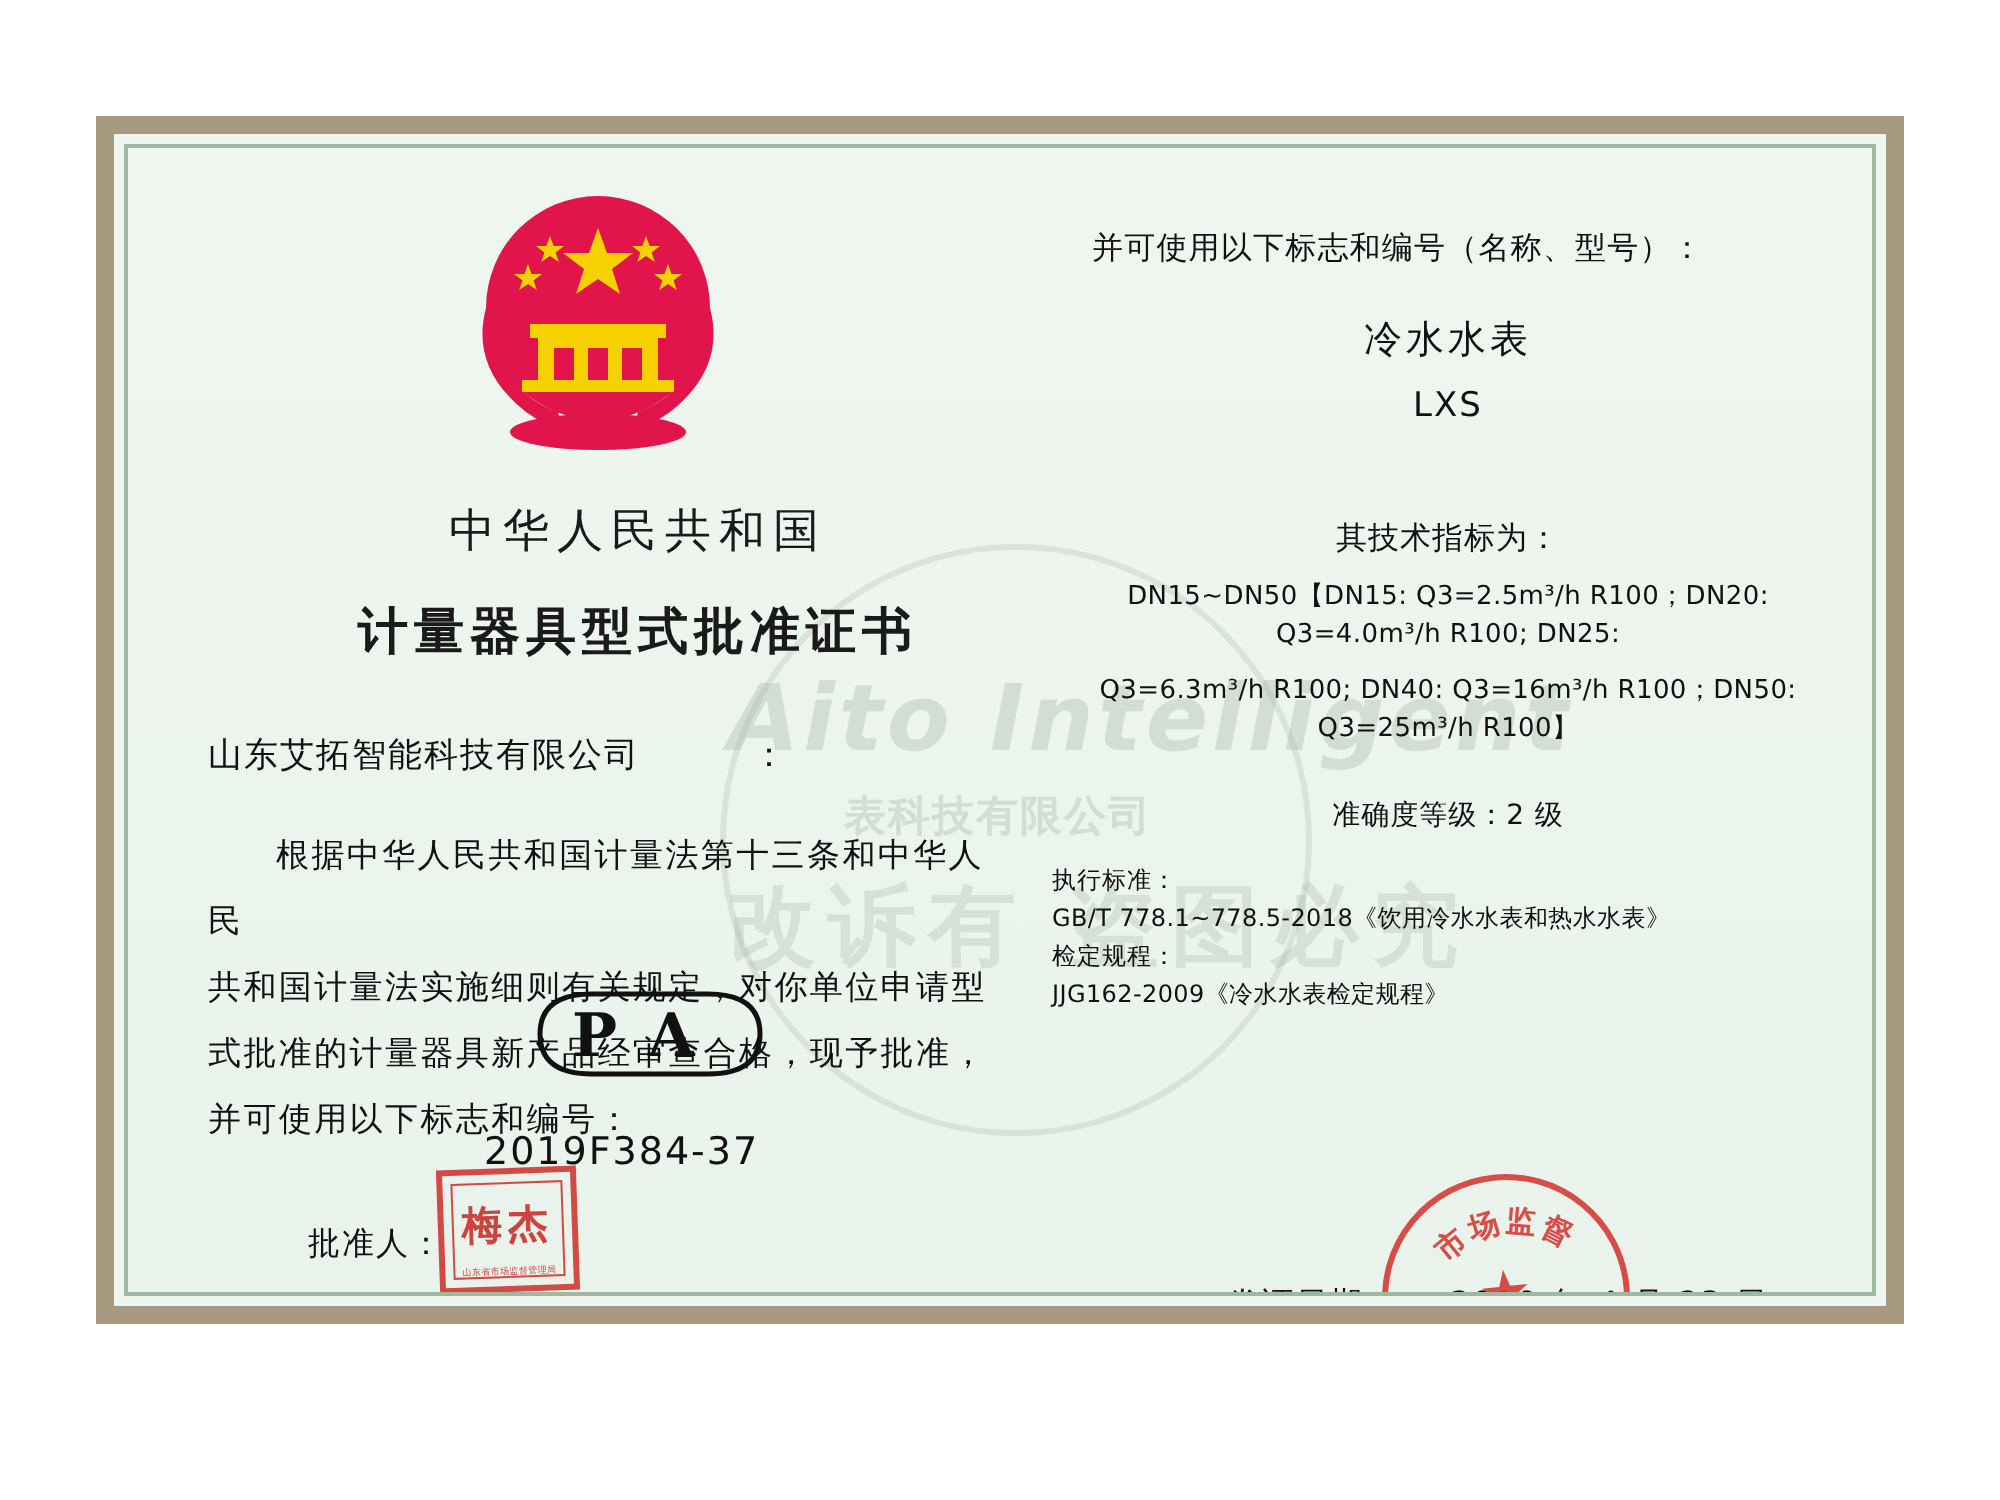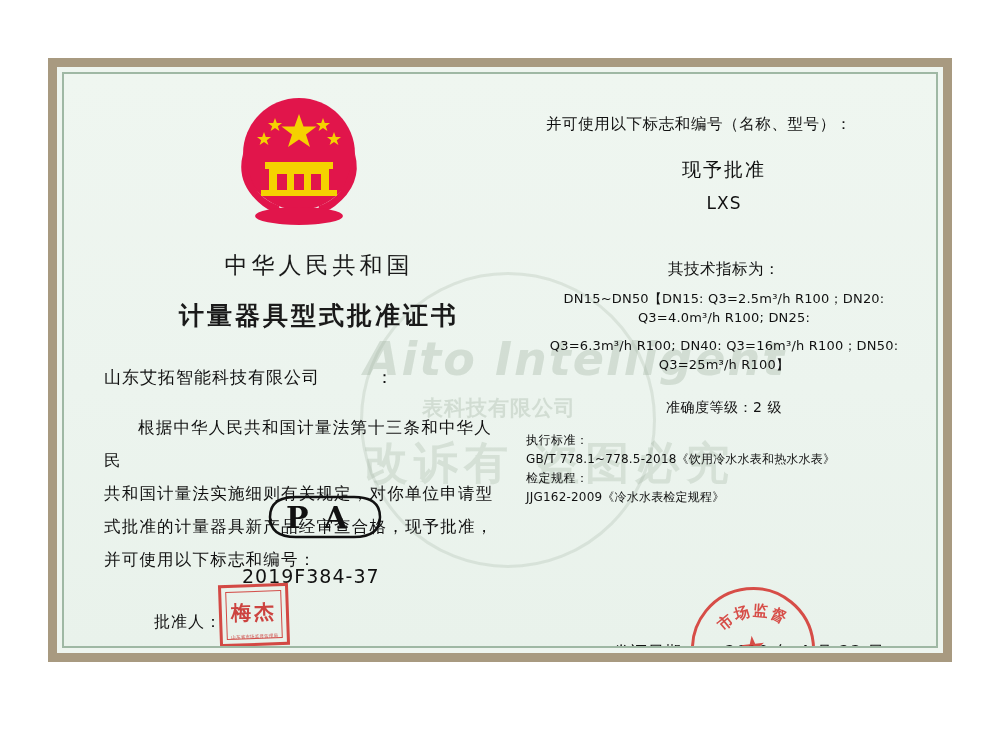--- a/index.html
+++ b/index.html
@@ -365,21 +365,21 @@
     <div class="approver">批准人：</div>
 
     <div class="seal-square">
       <div class="sq-inner"></div>
       <div class="sq-text">梅杰</div>
       <div class="sq-sub">山东省市场监督管理局</div>
     </div>
 
     <div class="right-col">
       <div class="r-head">并可使用以下标志和编号（名称、型号）：</div>
-      <div class="r-product">现予批准</div>
+      <div class="r-product">冷水水表</div>
       <div class="r-model">LXS</div>
 
       <div class="r-spec-title">其技术指标为：</div>
       <div class="r-spec-line">DN15~DN50【DN15: Q3=2.5m³/h R100；DN20: Q3=4.0m³/h R100; DN25:</div>
       <div class="r-spec-line">Q3=6.3m³/h R100; DN40: Q3=16m³/h R100；DN50: Q3=25m³/h R100】</div>
       <div class="r-accuracy">准确度等级：2 级</div>
 
       <div class="r-std">
         <div class="lbl">执行标准：</div>
         <div class="val">GB/T 778.1~778.5-2018《饮用冷水水表和热水水表》</div>

